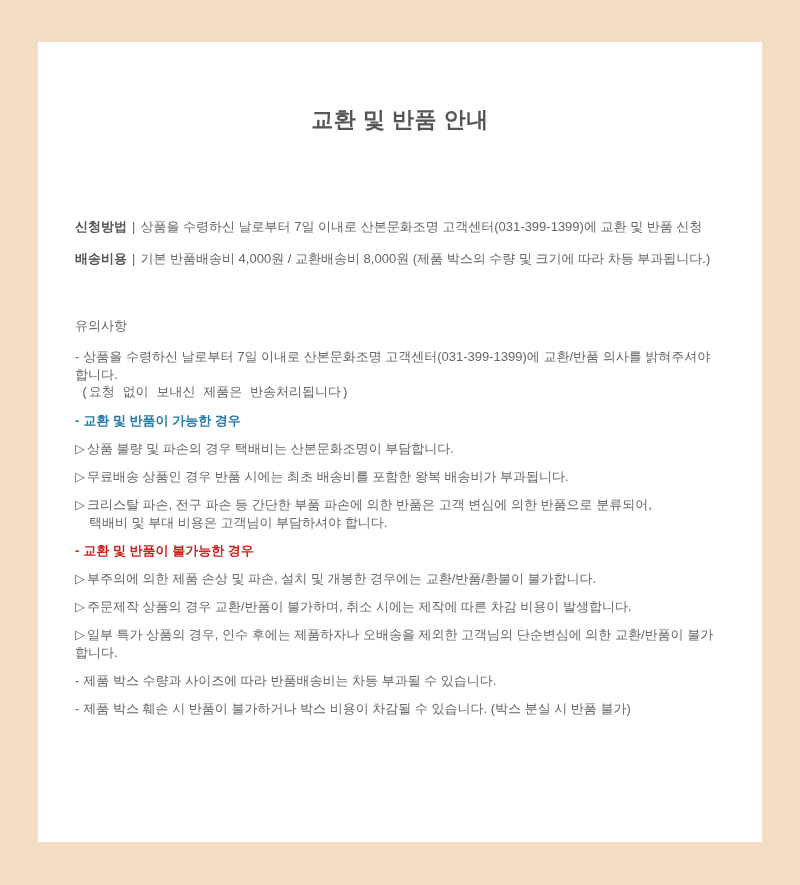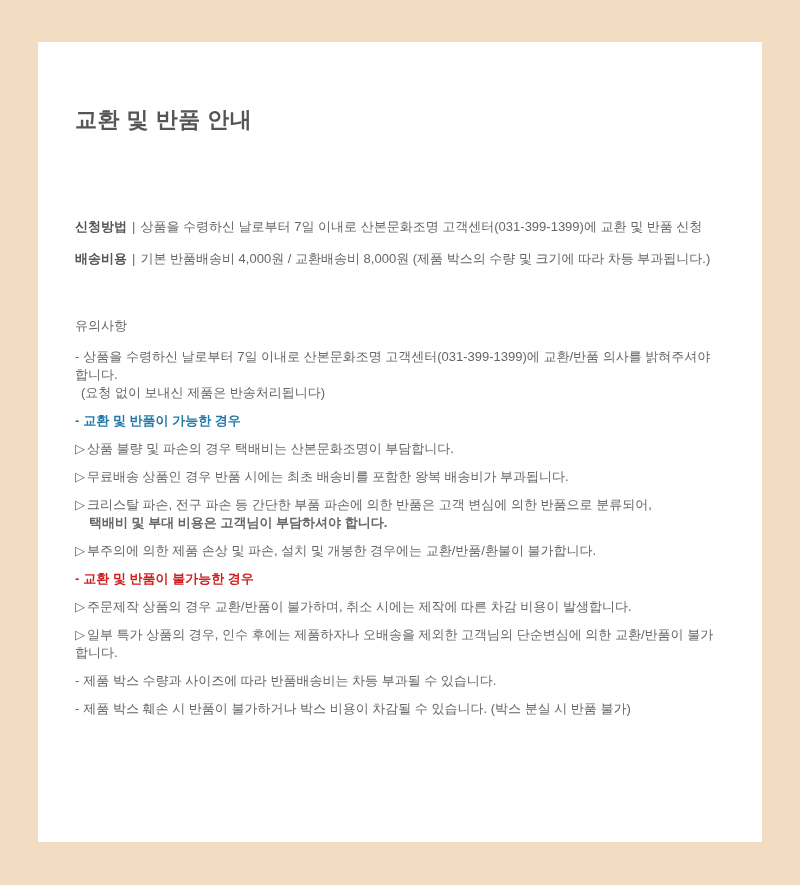--- a/index.html
+++ b/index.html
@@ -23,20 +23,21 @@
     box-sizing: border-box;
     padding: 63px 37px 0 37px;
     overflow: hidden;
   }
   .page-title {
     margin: 0;
     font-size: 22px;
     font-weight: bold;
     color: var(--title-color, #555555);
     letter-spacing: 0.5px;
+    text-align: center;
   }
   .info-section {
     margin-top: 84px;
   }
   .info-row {
     font-size: 13px;
     line-height: 16px;
     color: var(--text-color, #666666);
     margin-bottom: 16px;
     white-space: nowrap;
@@ -76,24 +77,24 @@
     display: block;
   }
   .prefix {
     margin-right: 4px;
   }
   .prefix.arrow {
     margin-right: 2px;
   }
   .cont-dash {
     padding-left: 6px;
+    font-family: Liberation Mono, monospace;
   }
   .cont-arrow {
     padding-left: 14px;
-    font-weight: bold;
   }
 </style>
 </head>
 <body>
 
 <div class="page">
   <div class="card">
     <h1 class="page-title">교환 및 반품 안내</h1>
 
     <div class="info-section" id="info-rows">
@@ -114,25 +115,25 @@
           <div class="notice-item">
             <div class="line"><span class="prefix arrow">▷</span><span>상품 불량 및 파손의 경우 택배비는 산본문화조명이 부담합니다.</span></div>
           </div>
           <div class="notice-item">
             <div class="line"><span class="prefix arrow">▷</span><span>무료배송 상품인 경우 반품 시에는 최초 배송비를 포함한 왕복 배송비가 부과됩니다.</span></div>
           </div>
           <div class="notice-item">
             <div class="line"><span class="prefix arrow">▷</span><span>크리스탈 파손, 전구 파손 등 간단한 부품 파손에 의한 반품은 고객 변심에 의한 반품으로 분류되어,</span></div>
             <div class="line cont-arrow"><span>택배비 및 부대 비용은 고객님이 부담하셔야 합니다.</span></div>
           </div>
+          <div class="notice-item heading-red">
+            <div class="line"><span class="prefix">-</span><span>교환 및 반품이 불가능한 경우</span></div>
+          </div>
           <div class="notice-item">
             <div class="line"><span class="prefix arrow">▷</span><span>부주의에 의한 제품 손상 및 파손, 설치 및 개봉한 경우에는 교환/반품/환불이 불가합니다.</span></div>
-          </div>
-          <div class="notice-item heading-red">
-            <div class="line"><span class="prefix">-</span><span>교환 및 반품이 불가능한 경우</span></div>
           </div>
           <div class="notice-item">
             <div class="line"><span class="prefix arrow">▷</span><span>주문제작 상품의 경우 교환/반품이 불가하며, 취소 시에는 제작에 따른 차감 비용이 발생합니다.</span></div>
           </div>
           <div class="notice-item">
             <div class="line"><span class="prefix arrow">▷</span><span>일부 특가 상품의 경우, 인수 후에는 제품하자나 오배송을 제외한 고객님의 단순변심에 의한 교환/반품이 불가합니다.</span></div>
           </div>
           <div class="notice-item">
             <div class="line"><span class="prefix">-</span><span>제품 박스 수량과 사이즈에 따라 반품배송비는 차등 부과될 수 있습니다.</span></div>
           </div>

